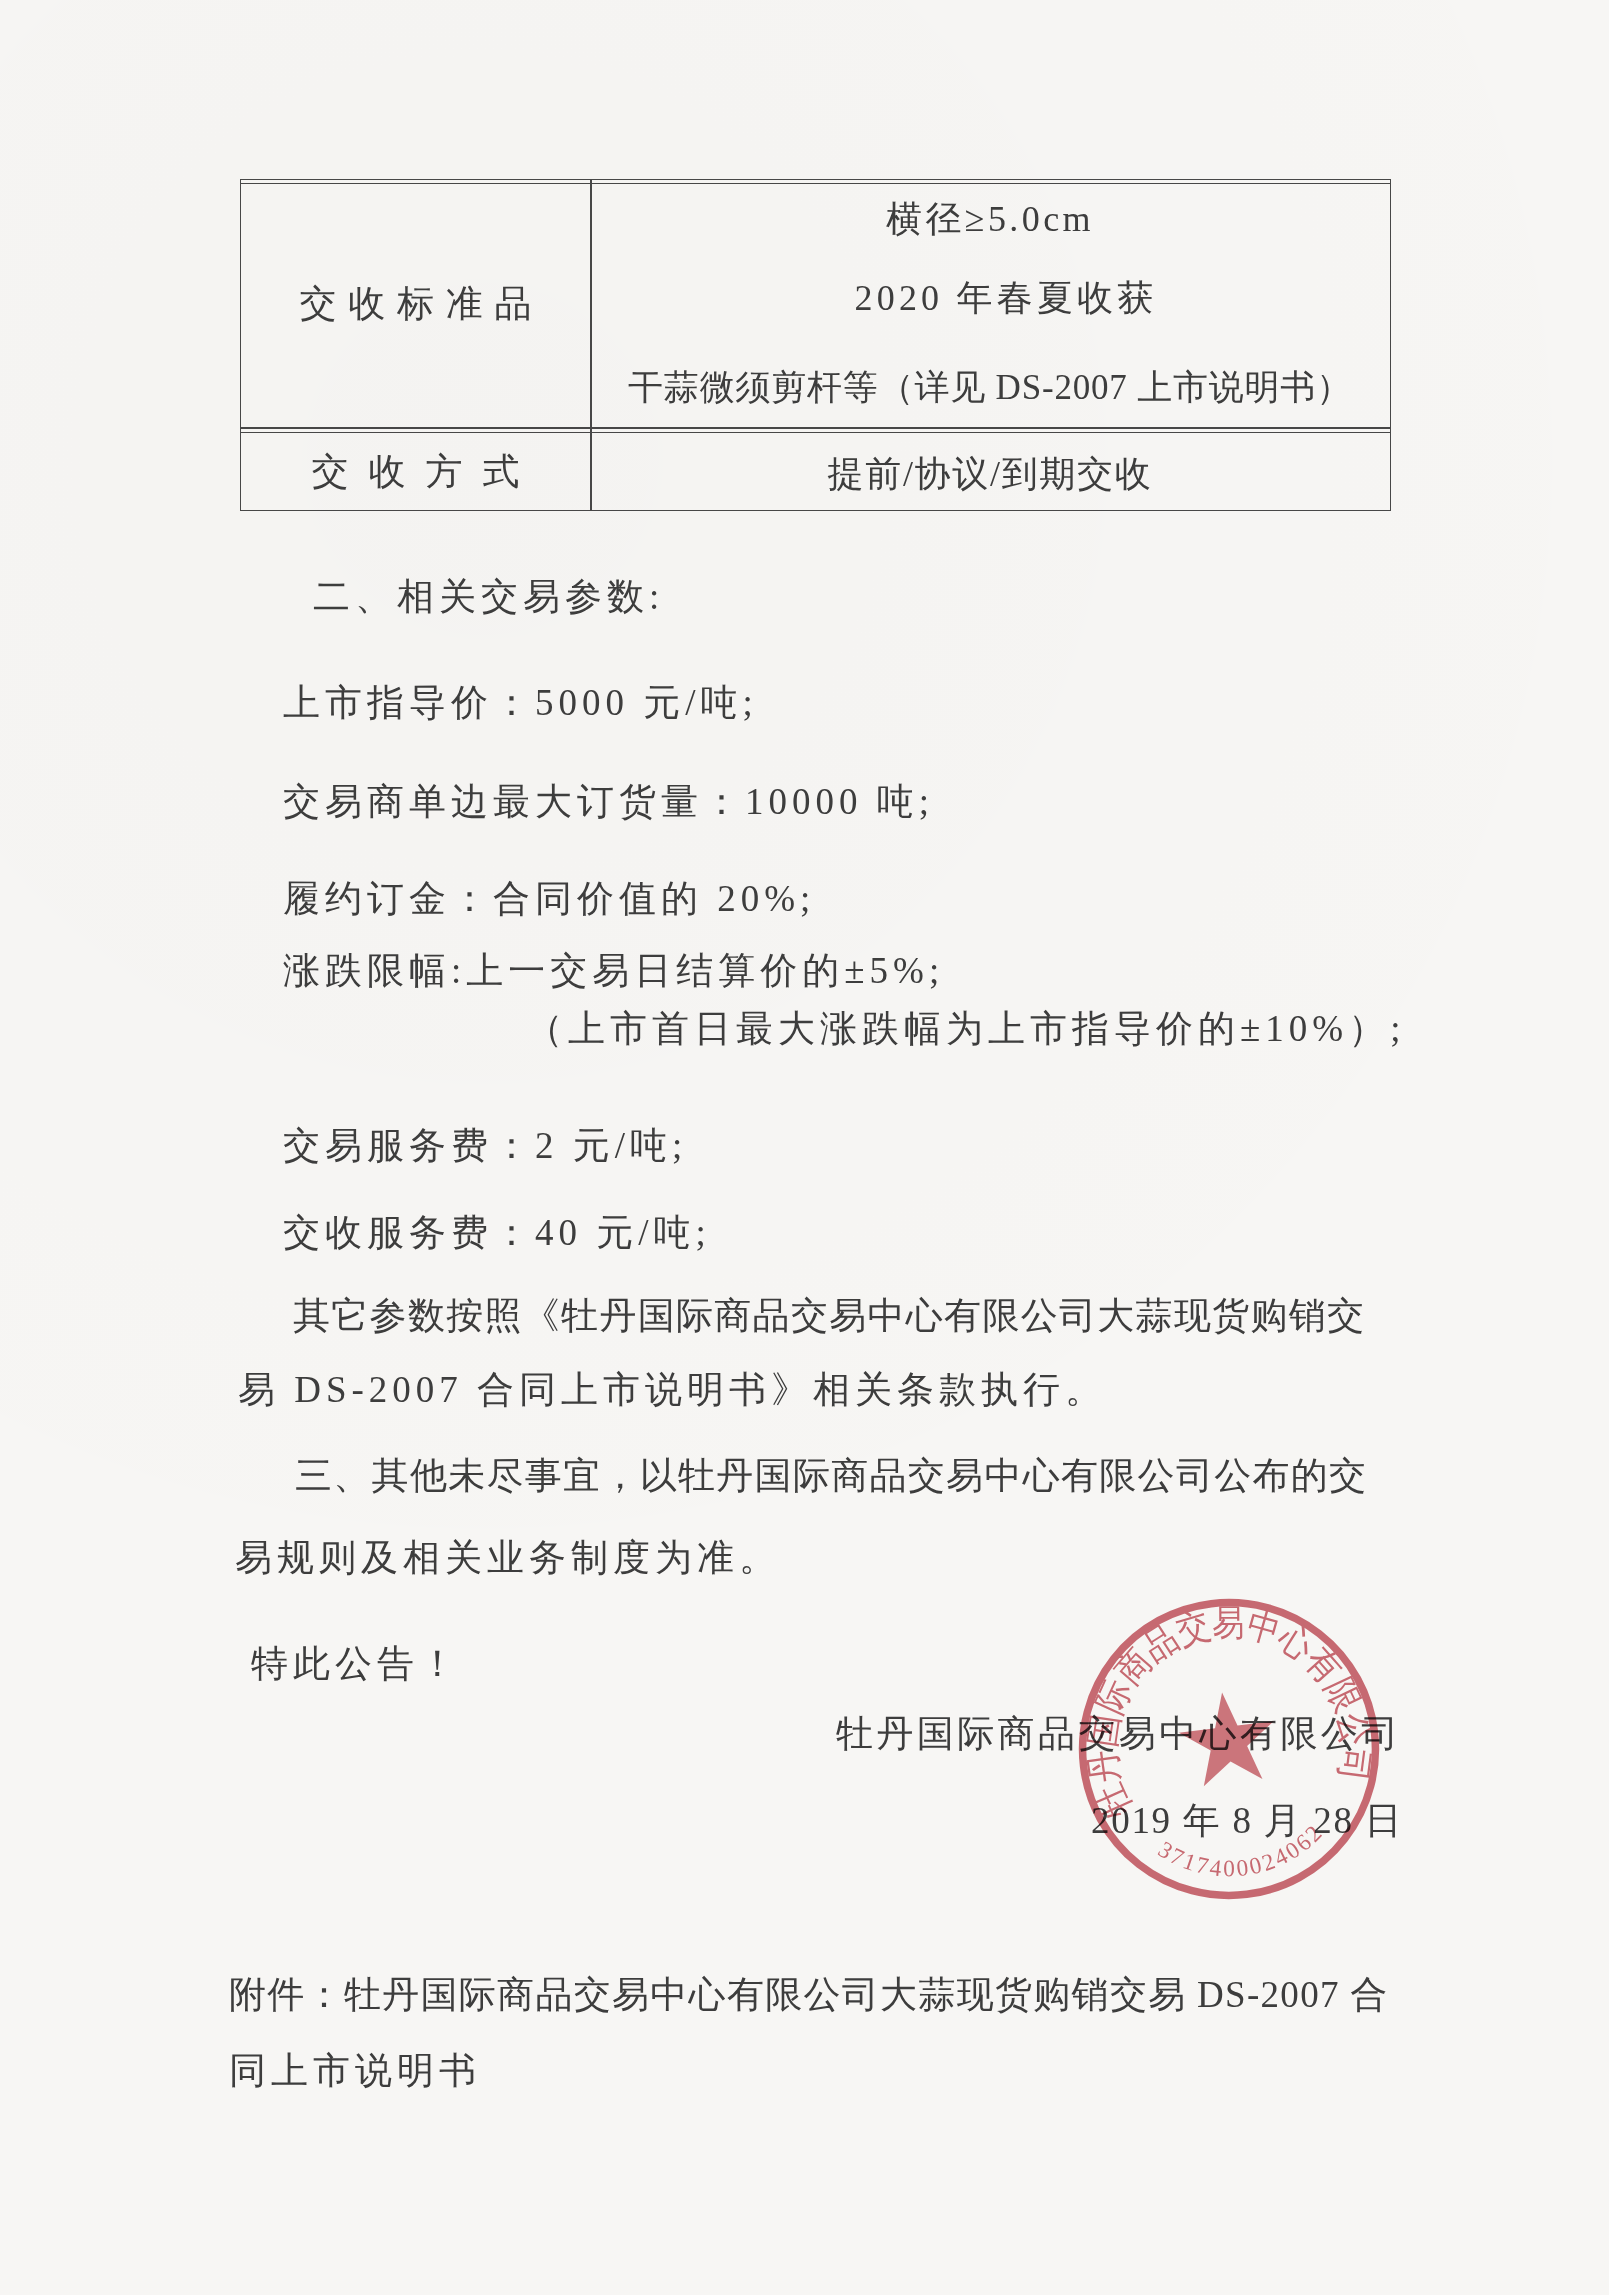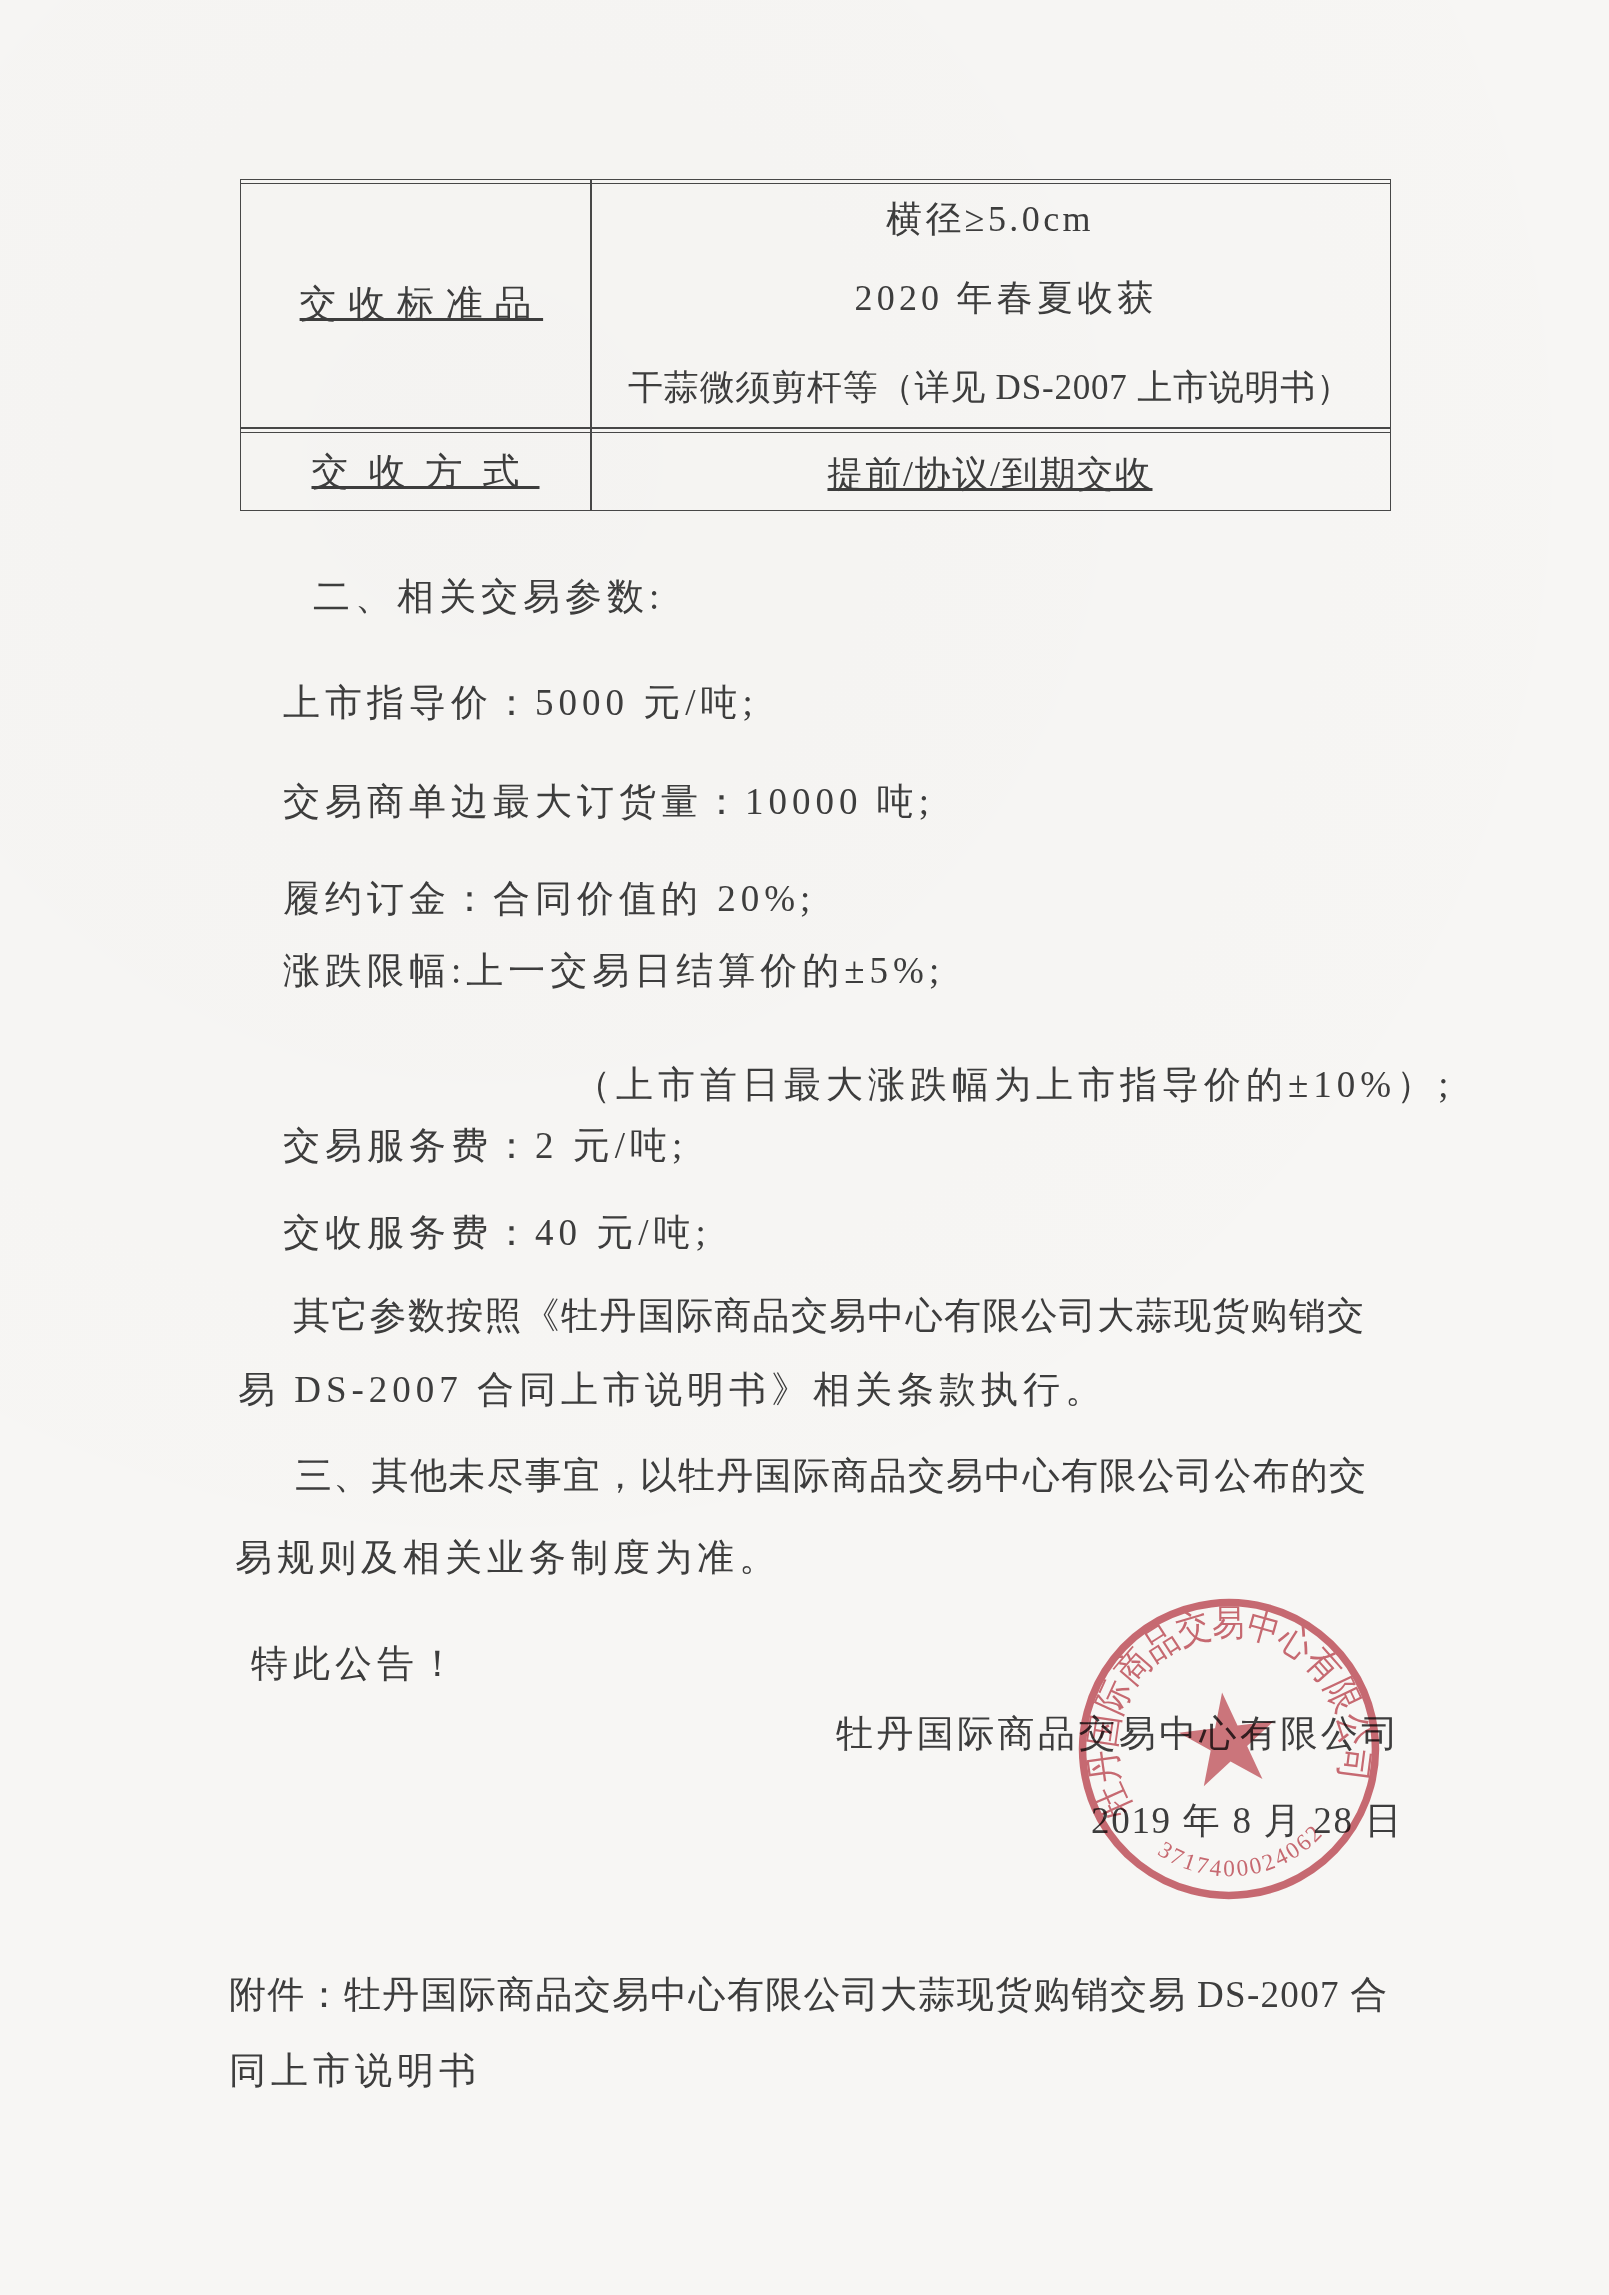--- a/index.html
+++ b/index.html
@@ -18,21 +18,21 @@
   .spec-table{
     position:absolute;left:240px;top:179px;width:1151px;height:332px;
     border:1.7px solid #474747;box-sizing:border-box;
   }
   .tline{position:absolute;background:#474747;}
   .t-top2{left:0;right:0;top:2.5px;height:1.7px;}
   .t-vdiv{left:349px;top:0;bottom:0;width:1.7px;}
   .t-hdiv{left:0;right:0;top:247px;height:1.7px;}
   .t-hdiv2{left:0;right:0;top:252px;height:0.8px;}
   .t-cell{position:absolute;display:flex;align-items:center;justify-content:center;
-    white-space:nowrap;text-decoration:underline;}
+    white-space:nowrap;}
   .t-label1{left:0;top:0;width:349px;height:247px;font-size:37px;letter-spacing:11.7px;text-indent:11.7px;}
   .t-label2{left:0;top:254px;width:349px;height:75px;font-size:37px;letter-spacing:20px;text-indent:20px;}
   .t-val1{left:351px;top:0;width:796px;height:247px;}
   .t-vline{position:absolute;left:0;width:100%;text-align:center;white-space:nowrap;
     height:49px;line-height:49px;}
   .t-vline1{top:15px;font-size:36px;letter-spacing:3.4px;}
   .t-vline2{top:94px;font-size:36px;letter-spacing:4.2px;padding-left:16px;}
   .t-vline3{top:183px;font-size:35px;letter-spacing:0.8px;}
   .t-val2{left:351px;top:254px;width:796px;height:81px;font-size:36px;letter-spacing:1.7px;}
   
@@ -79,21 +79,21 @@
   <div class="line" style="left:313px;top:572px;">二、相关交易参数:</div>
 
   <div class="line" style="left:283px;top:678px;">上市指导价：5000 元/吨;</div>
 
   <div class="line" style="left:283px;top:777px;">交易商单边最大订货量：10000 吨;</div>
 
   <div class="line" style="left:283px;top:874px;">履约订金：合同价值的 20%;</div>
 
   <div class="line" style="left:283px;top:946px;">涨跌限幅:上一交易日结算价的±5%;</div>
 
-  <div class="line" style="left:526px;top:1060px;margin-left:48px;">（上市首日最大涨跌幅为上市指导价的±10%）;</div>
+  <div class="line" style="left:526px;top:1004px;">（上市首日最大涨跌幅为上市指导价的±10%）;</div>
 
   <div class="line" style="left:283px;top:1121px;">交易服务费：2 元/吨;</div>
 
   <div class="line" style="left:283px;top:1208px;">交收服务费：40 元/吨;</div>
 
   <div class="line tight" style="left:293px;top:1291px;">其它参数按照《牡丹国际商品交易中心有限公司大蒜现货购销交</div>
 
   <div class="line" style="left:238px;top:1365px;">易 DS-2007 合同上市说明书》相关条款执行。</div>
 
   <div class="line tight" style="left:295px;top:1451px;">三、其他未尽事宜，以牡丹国际商品交易中心有限公司公布的交</div>

